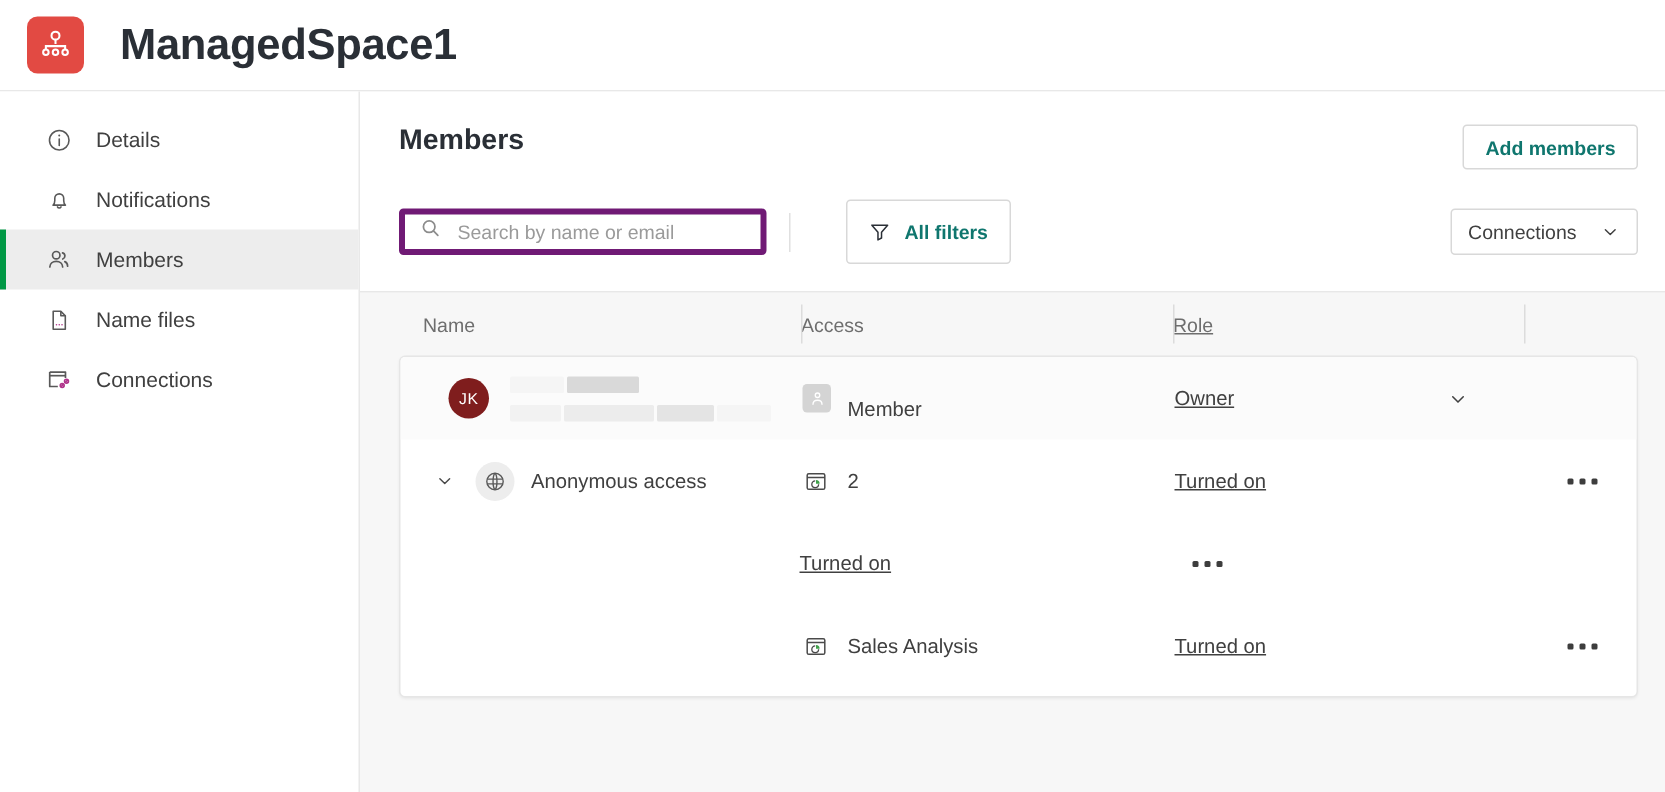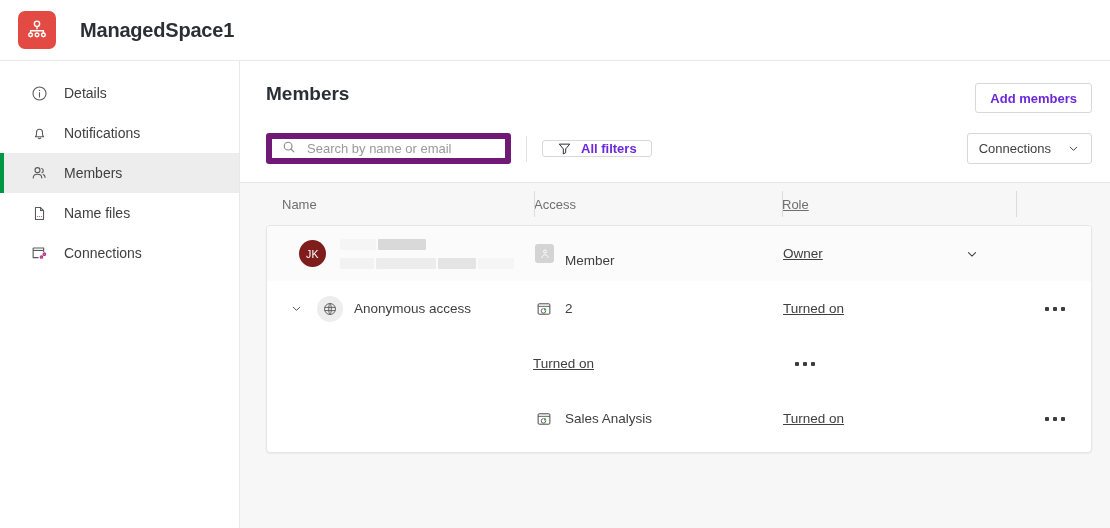--- a/index.html
+++ b/index.html
@@ -23,21 +23,21 @@
     padding: 0 0 0 18px;
   }
   .space-avatar {
     width: 38px; height: 38px;
     border-radius: 7px;
     background: #e24a43;
     display: flex; align-items: center; justify-content: center;
     flex: 0 0 auto;
   }
   .space-title {
-    font-size: 20px;
+    font-size: 29px;
     font-weight: bold;
     color: #2a2f36;
     margin-left: 24px;
     letter-spacing: -0.2px;
   }
 
   
   .body-wrap { display: flex; height: 467px; }
 
   
@@ -102,21 +102,21 @@
     color: #2a2f36;
     margin: 0;
     line-height: 22px;
   }
   .btn {
     font-family: "Liberation Sans", sans-serif;
     font-size: 13px;
     background: #ffffff;
     border: 1px solid #d8d8d8;
     border-radius: 3px;
-    color: #6d28d9;
+    color: #0f766e;
     cursor: pointer;
     height: 30px;
     padding: 0 14px;
     display: inline-flex;
     align-items: center;
     justify-content: center;
   }
   .btn-primary-outline { font-weight: bold; }
   .page-desc {
     font-size: 13.5px;
@@ -129,21 +129,21 @@
     display: flex;
     align-items: center;
     justify-content: space-between;
     margin-top: 20px;
     padding-bottom: 18px;
   }
   .toolbar-left { display: flex; align-items: center; }
   .search-box {
     width: 245px;
     height: 31px;
-    border: 6px solid #701a75;
+    border: 4px solid #701a75;
     border-radius: 3px;
     background: #ffffff;
     display: flex;
     align-items: center;
     padding: 0 10px;
   }
   .search-box input {
     border: 0;
     outline: 0;
     font-family: "Liberation Sans", sans-serif;
@@ -155,22 +155,23 @@
   }
   .search-box input::placeholder { color: #9a9a9a; }
   .tool-divider {
     width: 1px;
     height: 26px;
     background: #e0e0e0;
     margin: 0 15px;
   }
   .btn-filter {
     font-weight: bold;
-    height: 17px;
+    height: 43px;
     padding: 0 14px;
+    margin-left: 22px;
   }
   .btn-filter .funnel { margin-right: 9px; display:flex; }
   .sort-select {
     height: 31px;
     border: 1px solid #d8d8d8;
     border-radius: 3px;
     background: #ffffff;
     display: inline-flex;
     align-items: center;
     padding: 0 11px;

